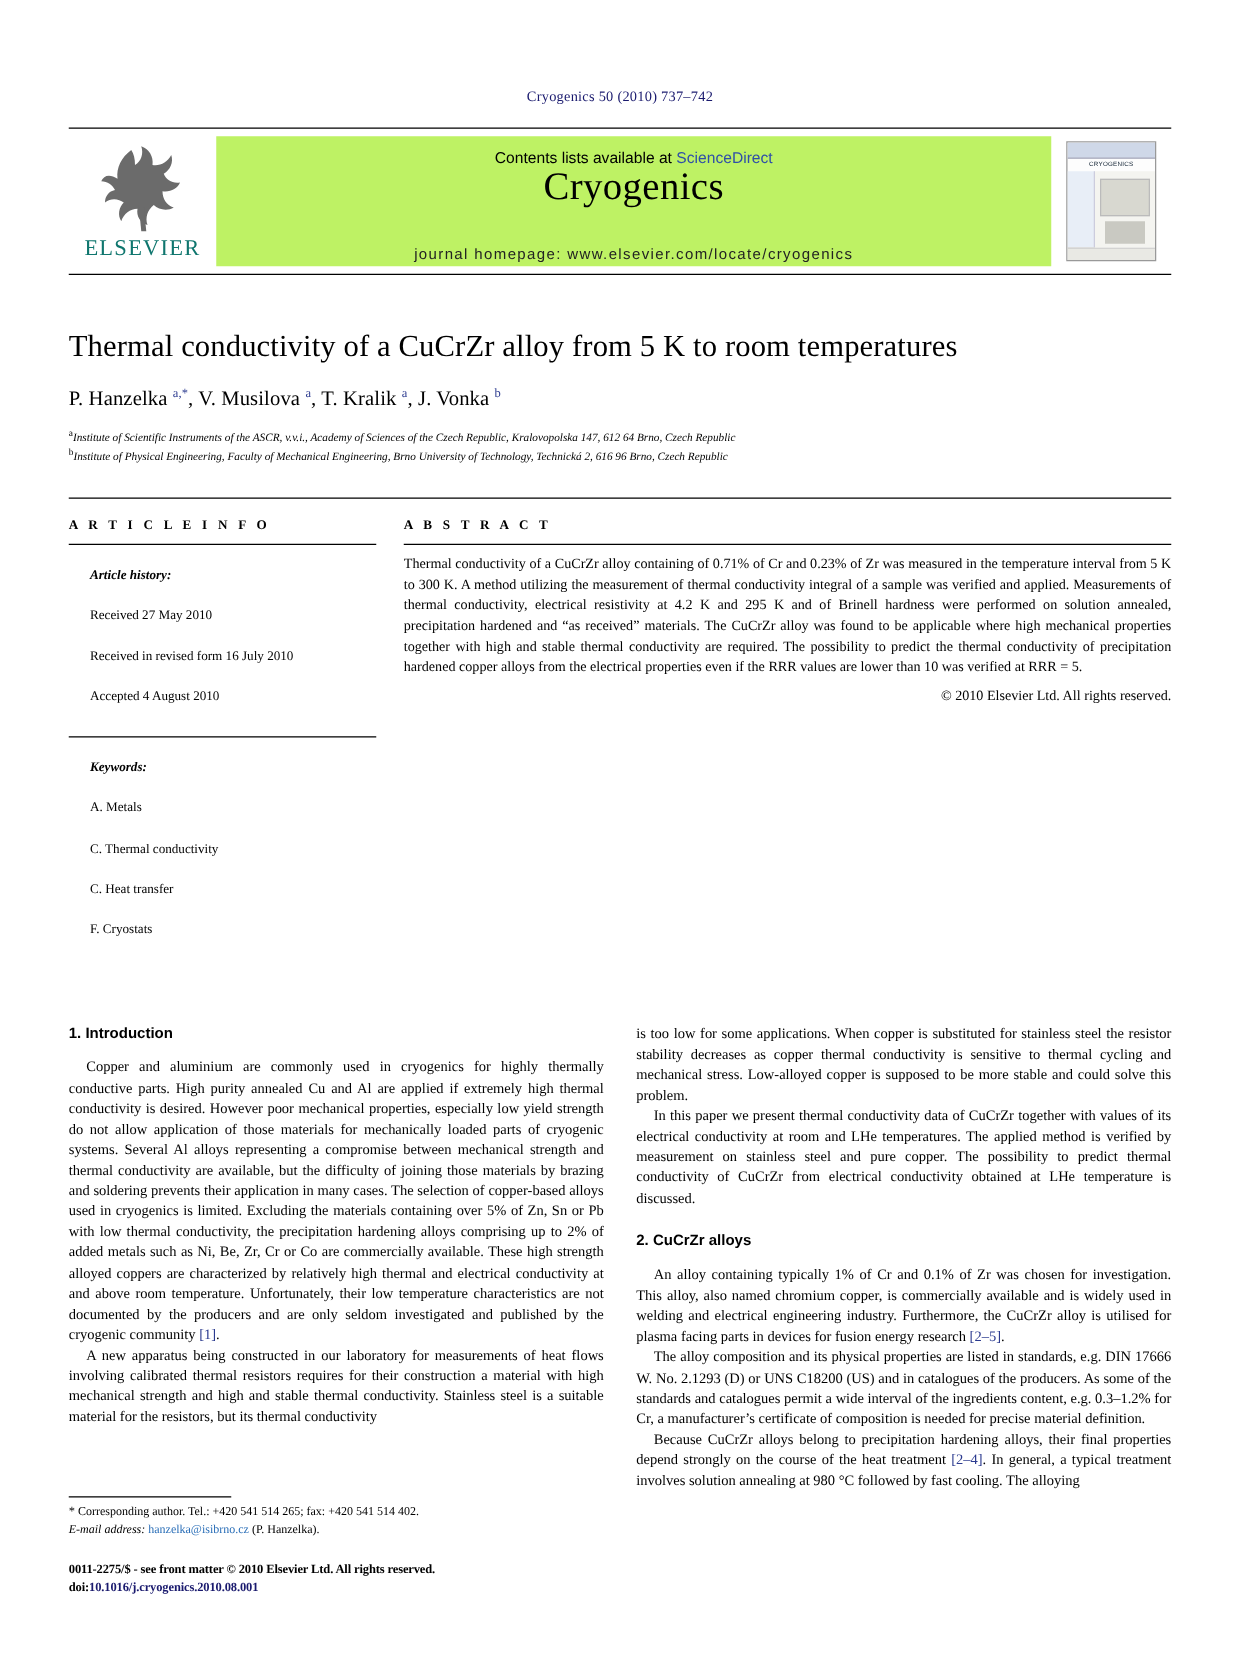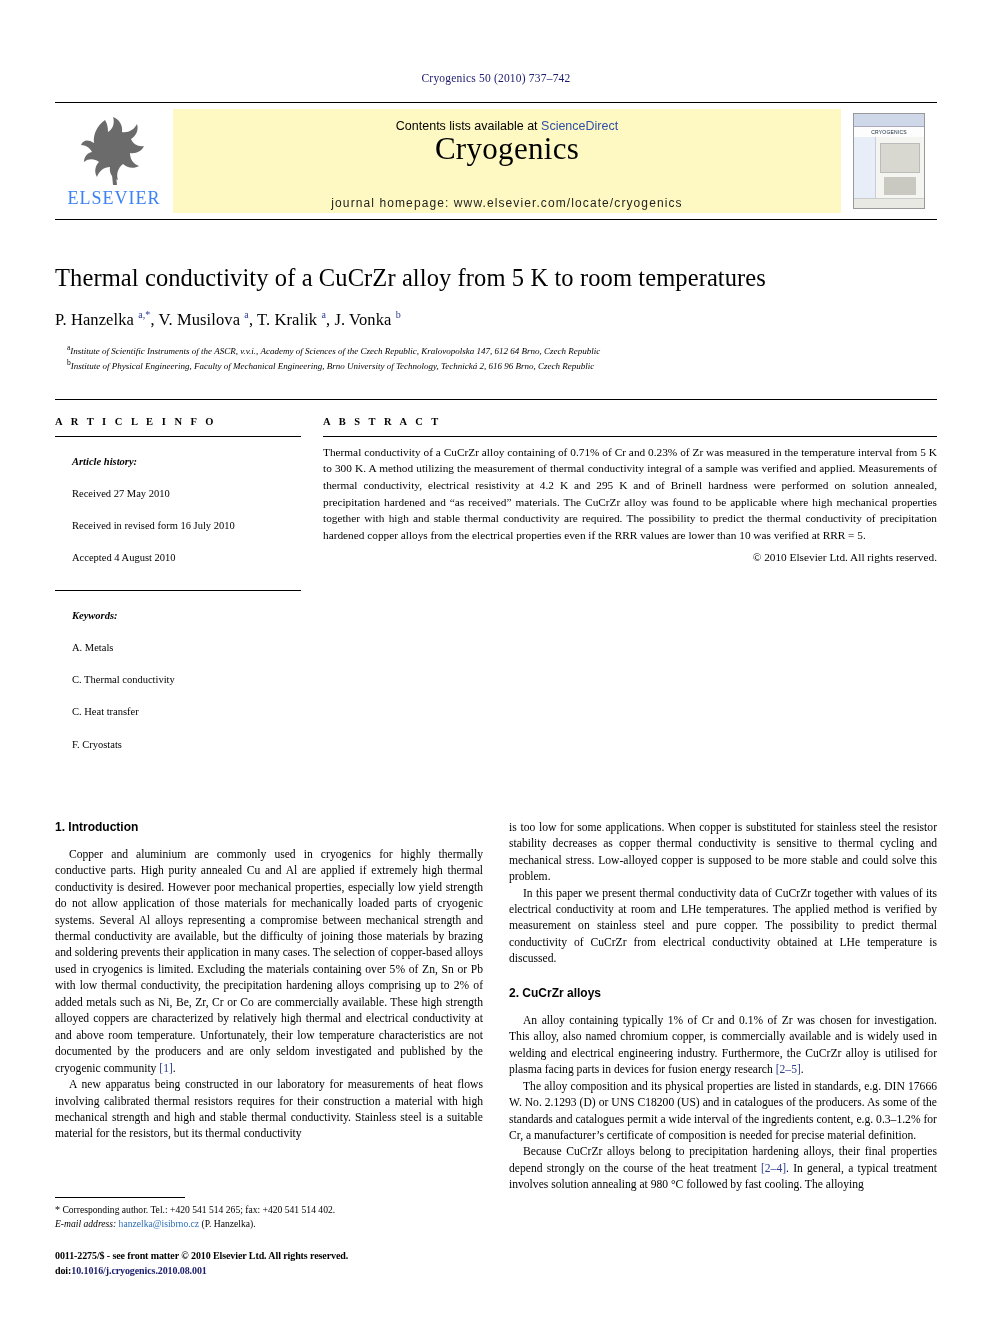--- a/index.html
+++ b/index.html
@@ -41,27 +41,27 @@
     flex-direction: column;
     align-items: center;
     justify-content: center;
     padding: 4px 0 6px;
   }
   .tree-svg { display:block; }
   .elsevier-word {
     font-family: "Liberation Serif", serif;
     font-size: 18px;
     letter-spacing: 1px;
-    color: #3b82f6;
+    color: #0f766e;
     font-weight: 400;
     margin-top: 2px;
   }
   .banner-center {
     flex: 1 1 auto;
-    background: #fef9c3;
+    background: #bef264;
     display: flex;
     flex-direction: column;
     align-items: center;
     justify-content: space-between;
     padding: 10px 0 10px;
     margin: 6px 0 6px 0;
   }
   .contents-line {
     font-family: "Liberation Sans", sans-serif;
     font-size: 12.5px;
@@ -125,21 +125,21 @@
     letter-spacing: .1px;
     line-height: 1.15;
   }
   .authors {
     font-family: "Liberation Serif", serif;
     font-size: 16.5px;
     margin: 0 0 13px 0;
     letter-spacing: .1px;
   }
   .authors sup { font-size: 10px; color: #2b3a8f; vertical-align: super; }
-  .affiliations { font-size: 9px; font-style: italic; line-height: 1.45; color:#000;margin-left:12px; }
+  .affiliations { font-size: 9px; font-style: italic; line-height: 1.45; color:#000; }
   .affiliations div { margin: 0; }
   .affiliations sup { font-size: 7.5px; font-style: normal; vertical-align: super; }
 
   
   .info-abstract {
     display: flex;
     margin-top: 26px;
     border-top: 1.4px solid #000;
     padding-top: 16px;
   }

